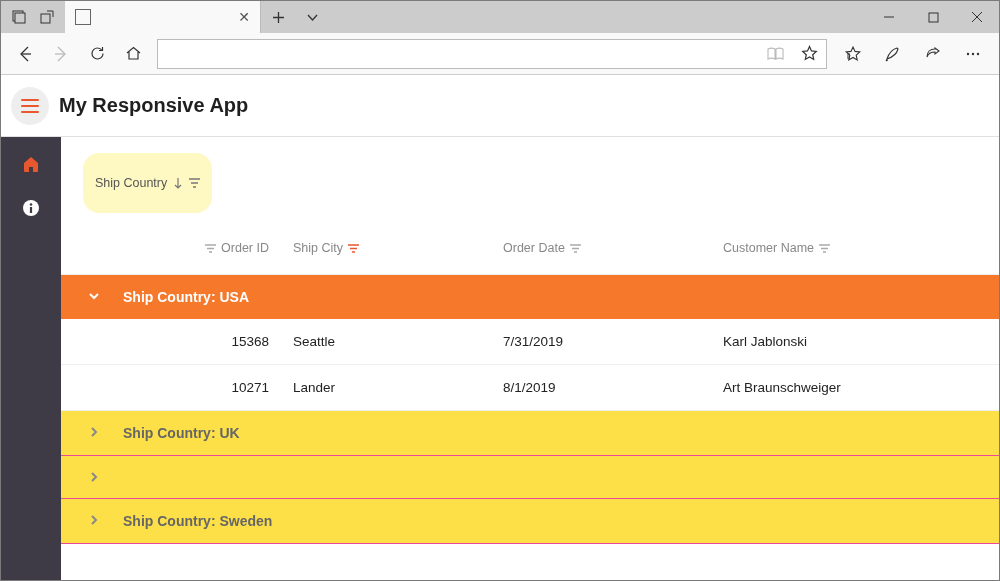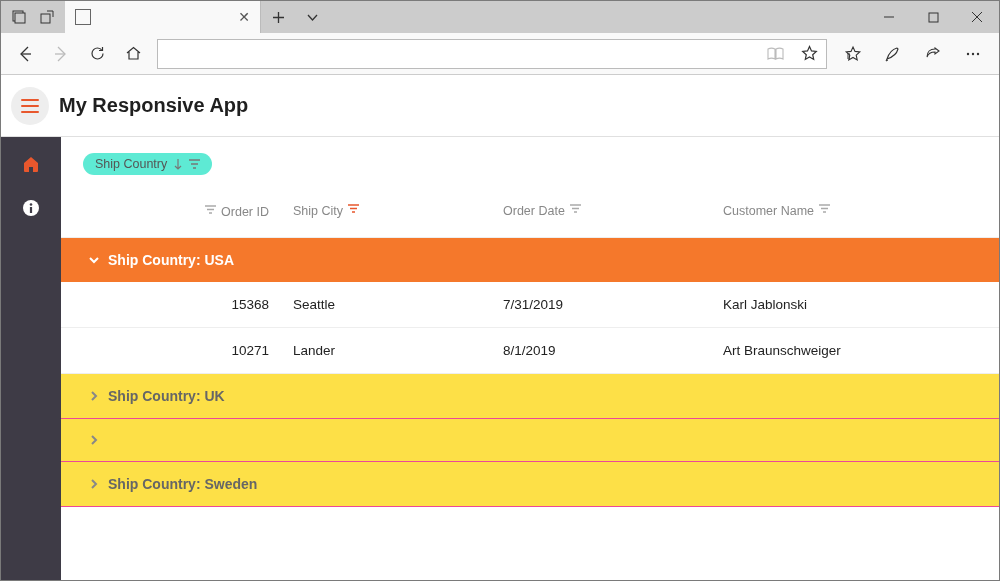--- a/index.html
+++ b/index.html
@@ -31,34 +31,34 @@
   .menu-btn { width: 38px; height: 38px; border-radius: 50%; background: #eee; display: flex; align-items: center; justify-content: center; margin-right: 10px; }
   .menu-btn svg { stroke: #e8572d; }
   .app-title { font-size: 20px; font-weight: 700; color: #1f1f1f; }
 
   .app-body { display: flex; height: calc(581px - 32px - 42px - 62px - 2px); }
   .sidebar { width: 60px; background: #3e3b46; display: flex; flex-direction: column; align-items: center; padding-top: 16px; gap: 22px; }
   .side-icon { width: 22px; height: 22px; display:flex; align-items:center; justify-content:center; }
 
   .main { flex: 1; background: #fff; overflow-y: auto; position: relative; }
   .group-chip-row { padding: 16px 22px 10px; }
-  .group-chip { display: inline-flex; align-items: center; background: #5eead4; border-radius: 16px; padding: 4px 12px; font-size: 12.5px; color: #555; gap: 6px; }
+  .group-chip { display: inline-flex; align-items: center; background: #fef9c3; border-radius: 16px; padding: 23px 12px; font-size: 12.5px; color: #555; gap: 6px; }
   .group-chip .sort-icon, .group-chip .filter-icon { display: inline-flex; }
 
   table { width: 100%; border-collapse: collapse; }
   thead th { text-align: left; font-size: 12.5px; font-weight: 500; color: #888; padding: 18px 12px; border-bottom: 1px solid #eee; }
-  thead th .col-wrap { display: inline-flex; align-items: flex-start; gap: 5px; }
+  thead th .col-wrap { display: inline-flex; align-items: center; gap: 5px; }
   thead th.right { text-align: right; }
   .col-orderid { width: 220px; }
   .col-shipcity { width: 210px; }
   .col-orderdate { width: 220px; }
 
   .group-row td { background: #f5782b; color: #fff; font-weight: 600; font-size: 14px; padding: 14px 22px; }
   .group-row.collapsed td { background: #fde047; color: #666; border-bottom: 1px solid #ec4899; }
-  .group-row .grp-wrap { display: flex; align-items: center; gap: 7px; padding-left: 4px;}
+  .group-row .grp-wrap { display: flex; gap: 22px; padding-left: 4px;}
   .data-row td { padding: 15px 12px; font-size: 13.5px; color: #222; border-bottom: 1px solid #eee; }
   .data-row td.right { text-align: right; }
 
   svg { display: block; }
 </style>
 </head>
 <body>
 
 <div class="titlebar">
   <div class="titlebar-left">

